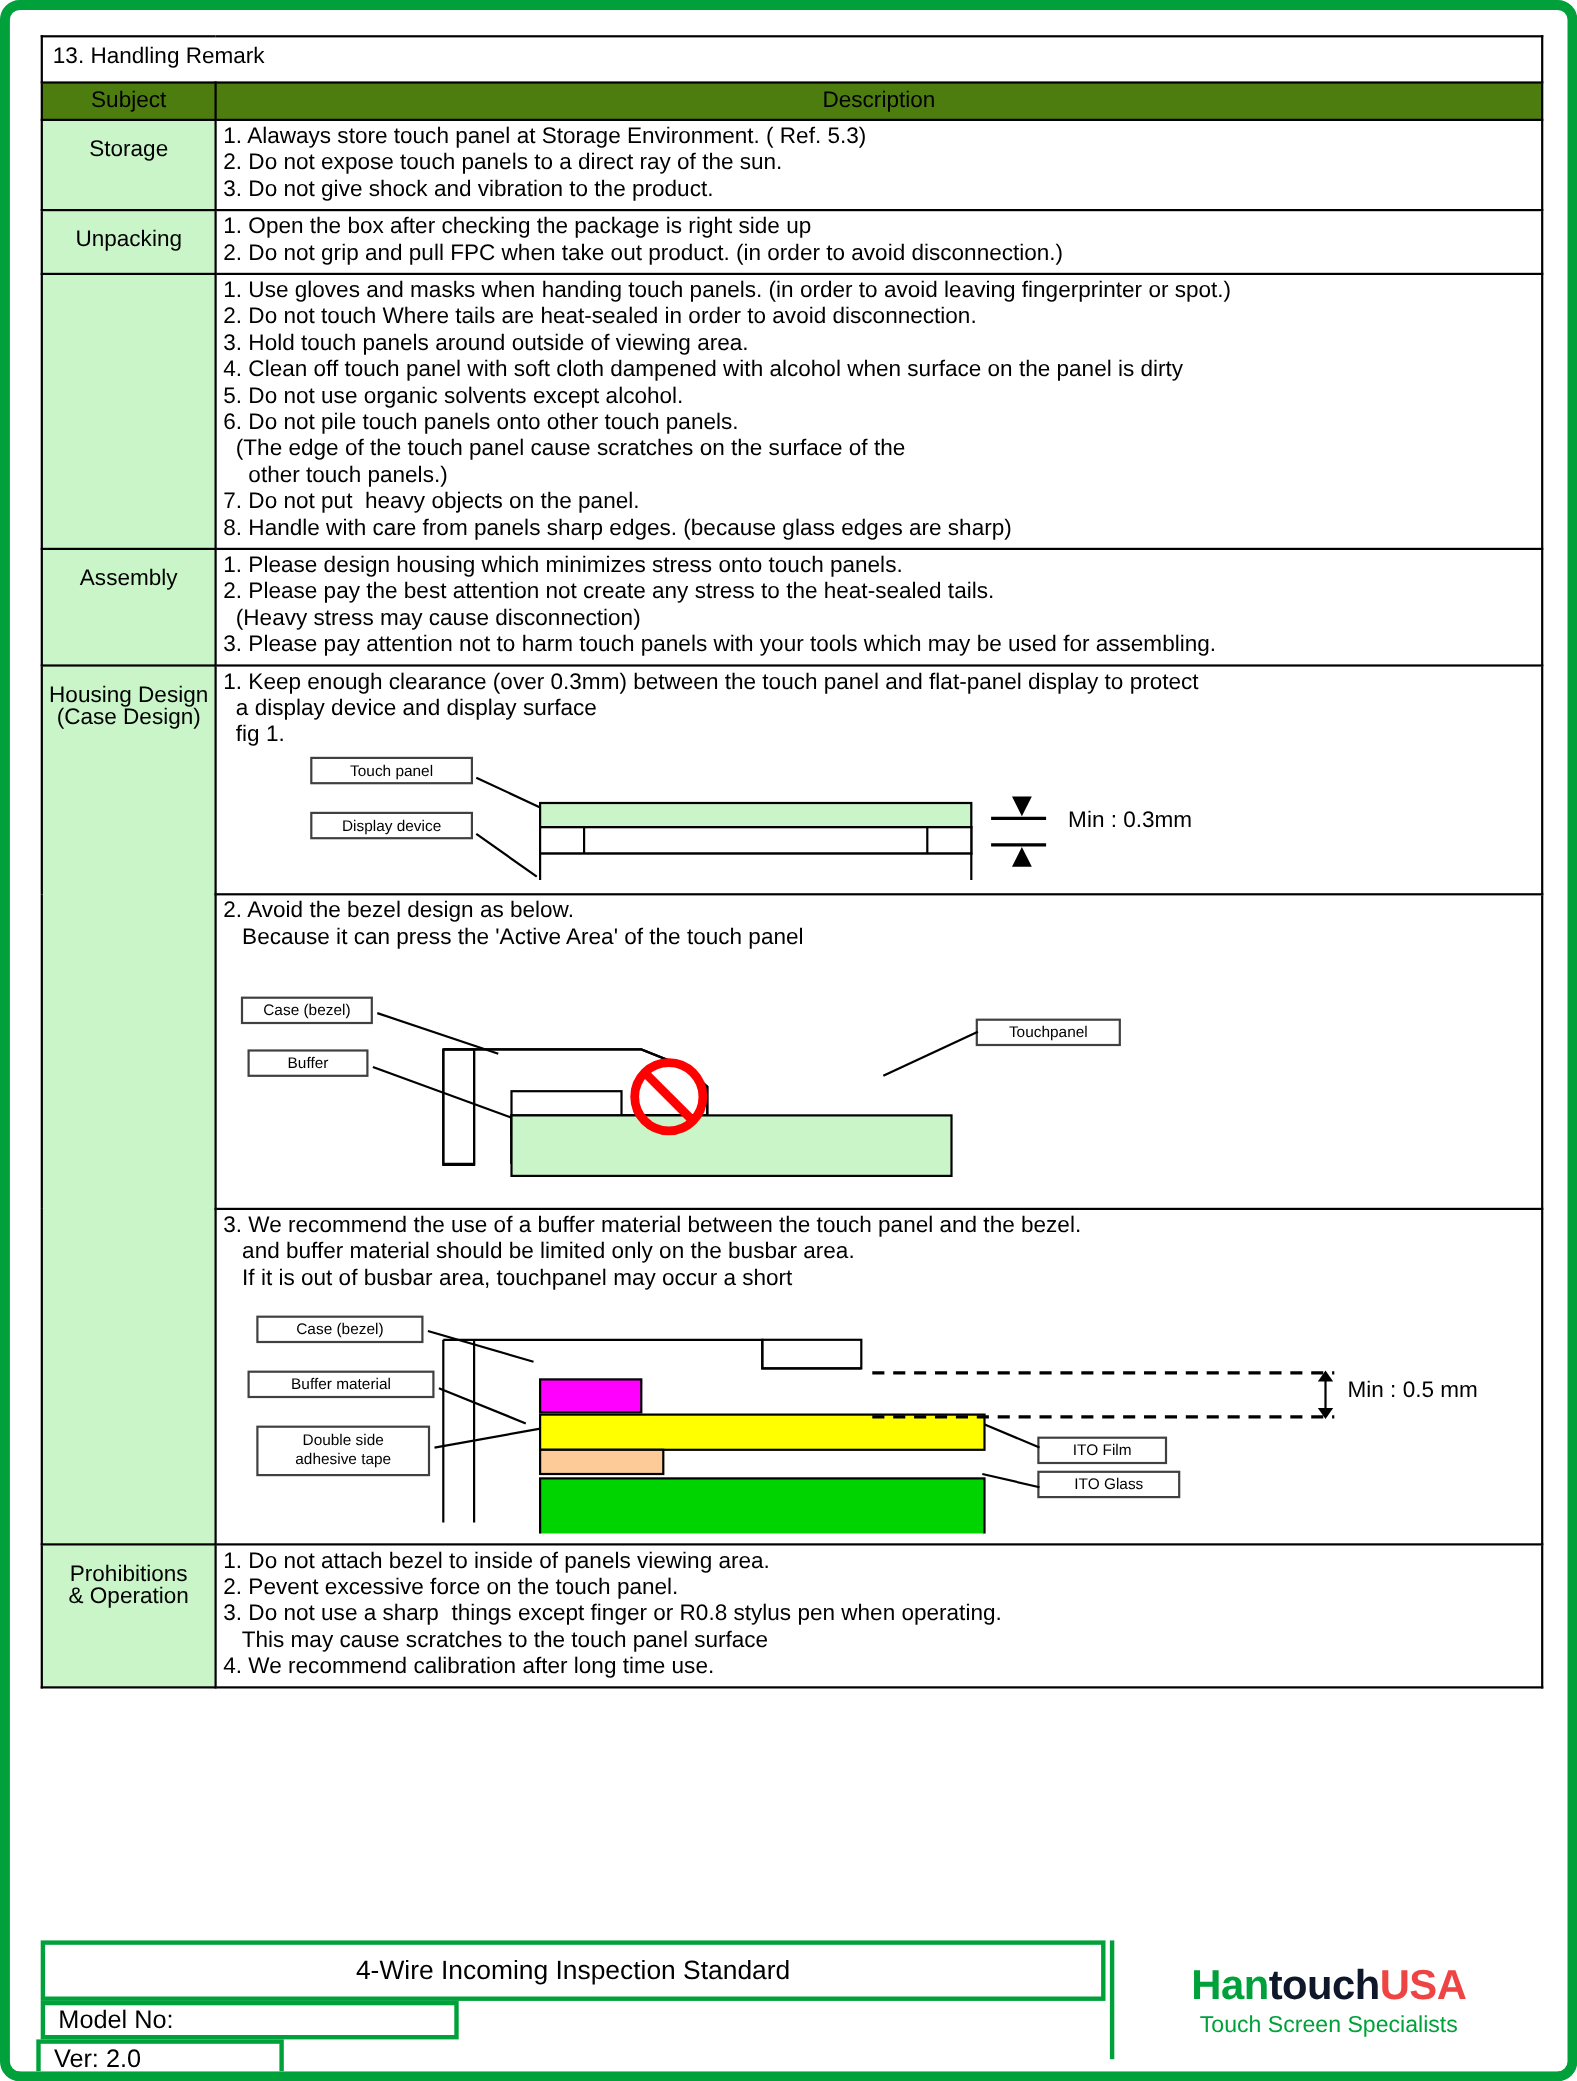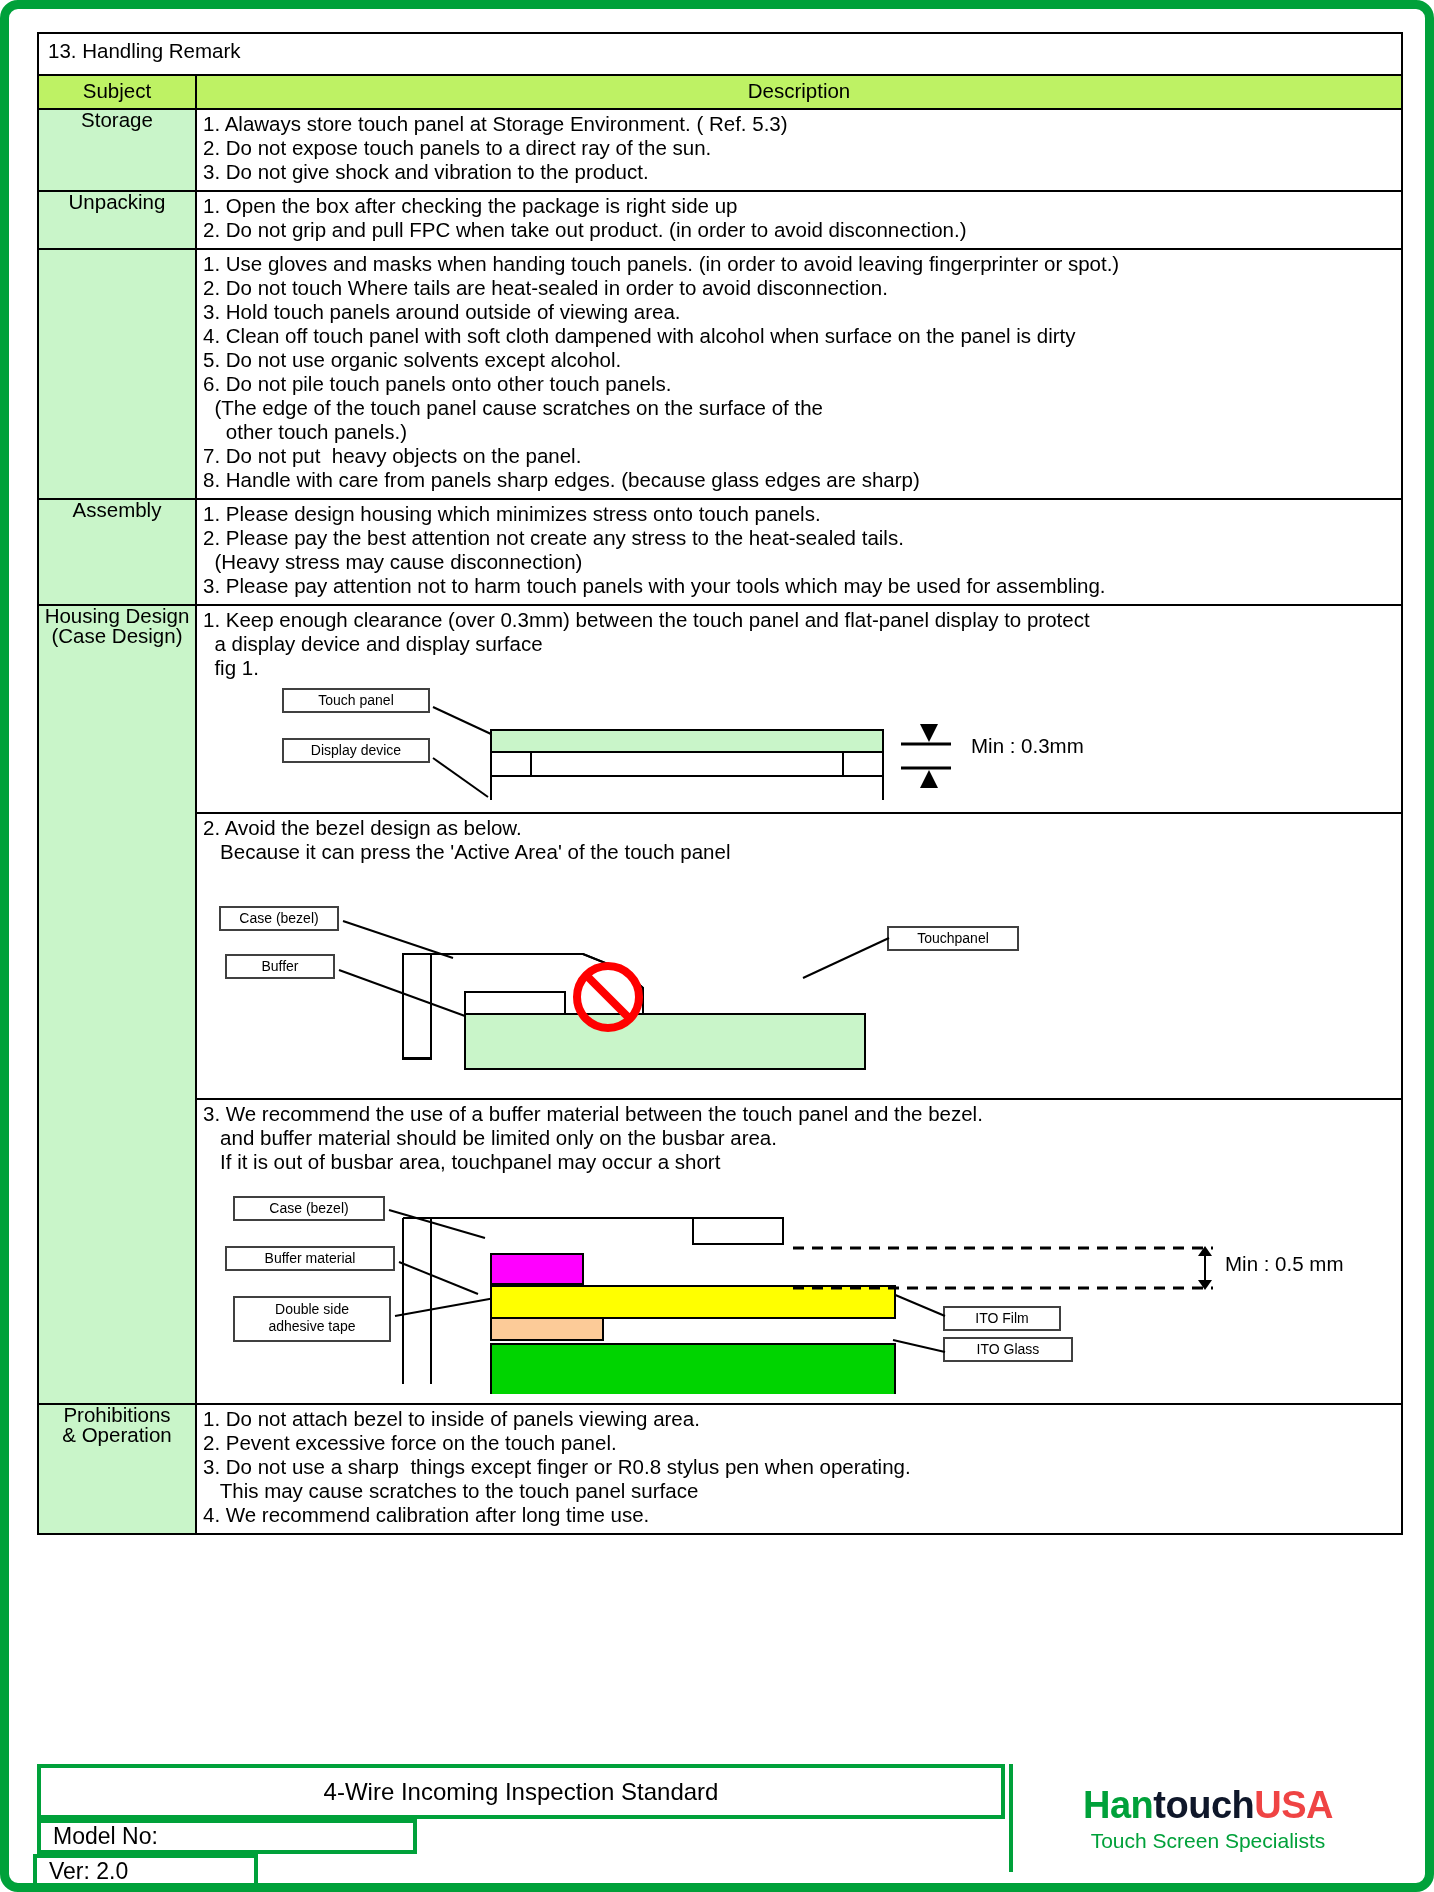--- a/index.html
+++ b/index.html
@@ -37,31 +37,31 @@
     font-size: 20.5px;
     line-height: 1.0;
   }
   .title-cell {
     font-size: 25px;
     padding: 7px 0 9px 9px;
     background: #ffffff;
     height: 42px;
   }
   .subj-head, .desc-head {
-    background: #bef264;
+    background: #4d7c0f;
     text-align: center;
     font-size: 21px;
     padding: 5px 0 6px 0;
   }
   .subj {
     background: #c9f5c9;
     text-align: center;
     vertical-align: middle;
     font-size: 21px;
-    padding: 0 2px;
+    padding: 16px 2px;
   }
   .desc {
     background: #ffffff;
     padding: 4px 0 4px 6px;
   }
   .desc p { margin: 0 0 3.5px 0; white-space: pre; }
   .colA { width: 158px; }
 
   
   .fig { position: relative; width: 100%; }

